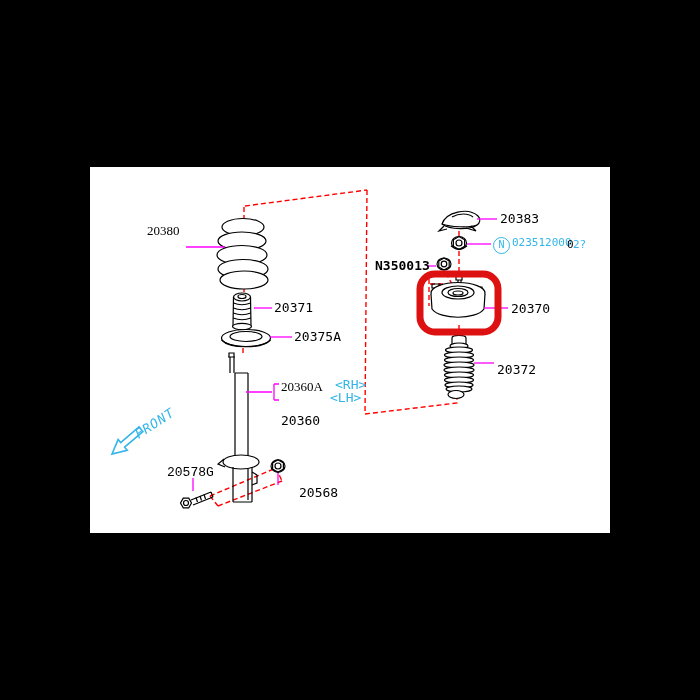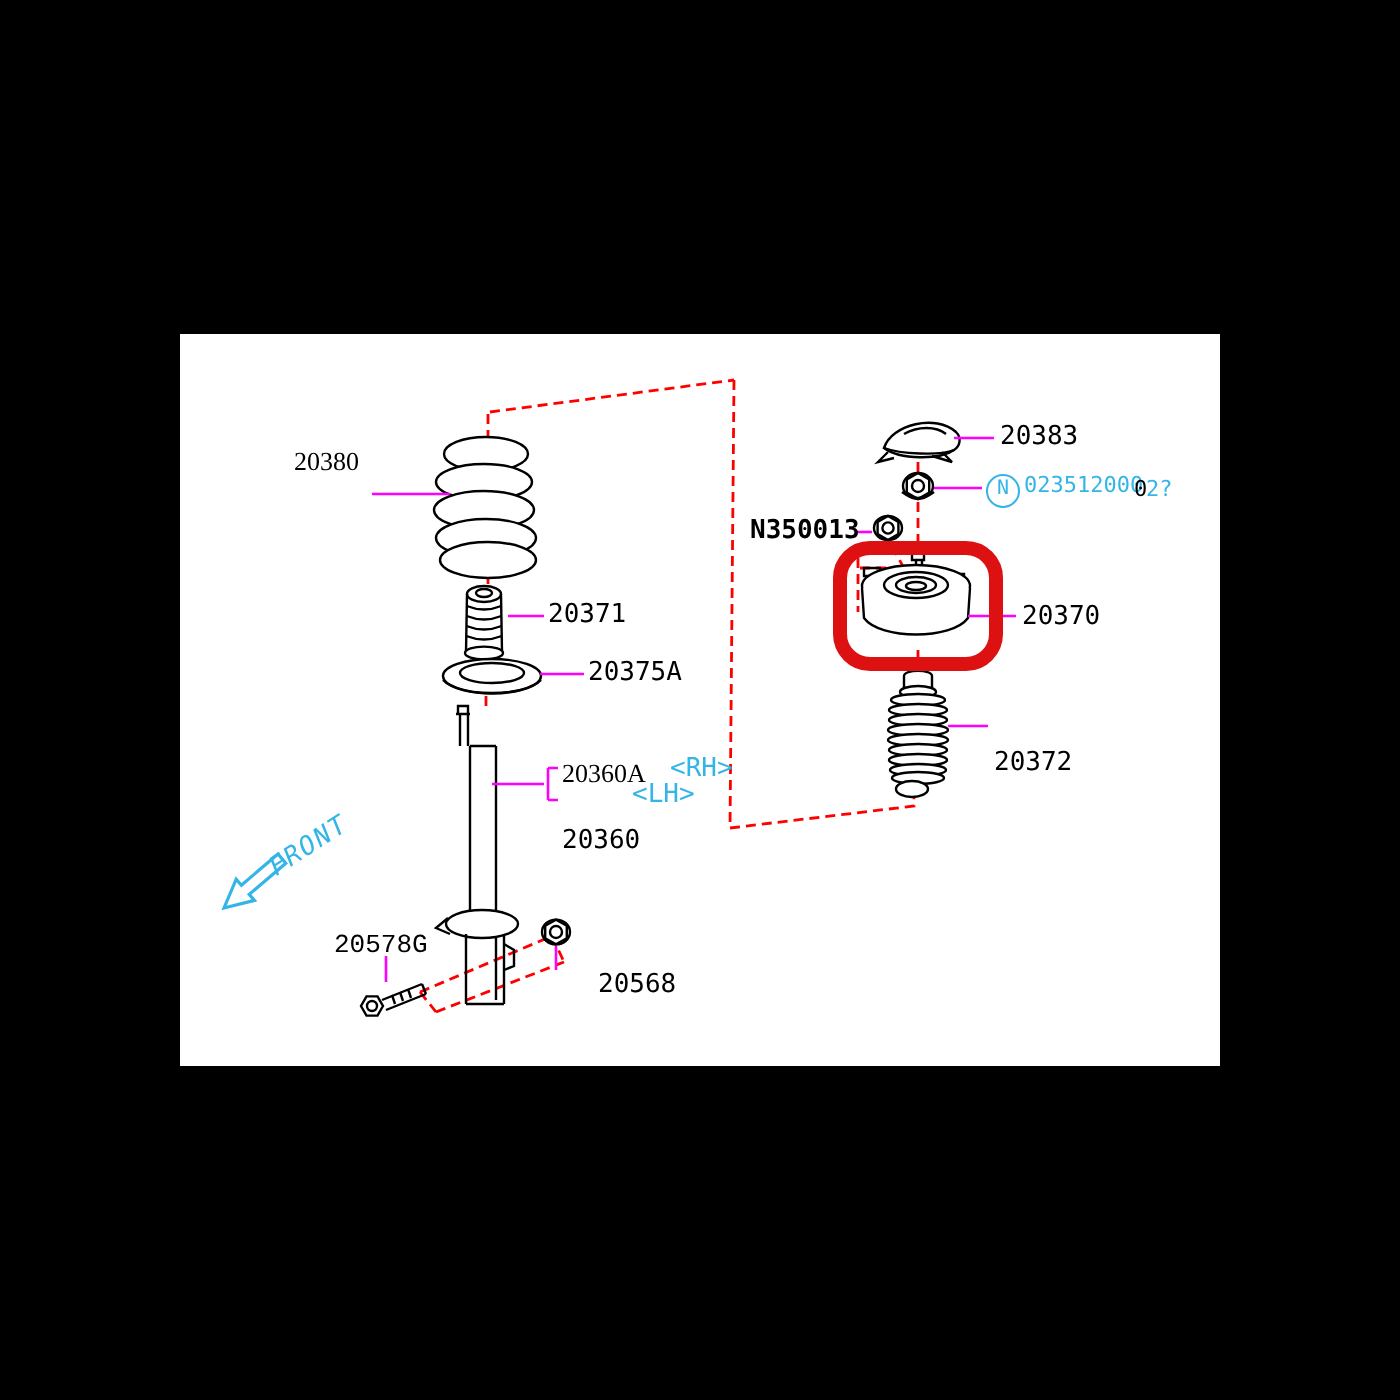--- a/index.html
+++ b/index.html
@@ -163,31 +163,31 @@
       <polygon points="22,287 28.1,272.6 30.7,275.6 49,260 52.9,264.6 34.6,280.2 37.2,283.2" fill="none" stroke="#33b5e8" stroke-width="1.6"></polygon>
     </svg>
 
     <span class="lbl" style="left:57px;top:57px;font-family:Liberation Serif, serif;">20380</span>
     <span class="lbl" style="left:184px;top:134px;">20371</span>
     <span class="lbl" style="left:204px;top:163px;">20375A</span>
 
     <span class="lbl" style="left:191px;top:211px;margin-top:36px;">20360</span>
     <span class="lbl cy" style="left:245px;top:211px;">&lt;RH&gt;</span>
     <span class="lbl" style="left:191px;top:213px;font-family:Liberation Serif, serif;">20360A</span>
-    <span class="lbl cy" style="left:226px;top:224px;">&lt;LH&gt;</span>
+    <span class="lbl cy" style="left:240px;top:224px;">&lt;LH&gt;</span>
 
     <span class="front">FRONT</span>
 
     <span class="lbl" style="left:77px;top:299px;font-family:Liberation Mono, monospace;">20578G</span>
     <span class="lbl" style="left:181px;top:319px;margin-left:28px;">20568</span>
 
     <span class="lbl" style="left:410px;top:45px;">20383</span>
     <span class="circleN">N</span>
     <span class="lbl cy sm" style="left:422px;top:69px;">023512000</span>
     <span class="lbl sm" style="left:477px;top:71px;">0</span>
     <span class="lbl cy sm" style="left:483px;top:71px;">2?</span>
 
     <span class="lbl" style="left:285px;top:92px;font-weight:bold;">N350013</span>
     <span class="lbl" style="left:421px;top:135px;">20370</span>
-    <span class="lbl" style="left:407px;top:208px;">20372</span>
+    <span class="lbl" style="left:407px;top:196px;">20372</span>
 
   </div>
 </div>
 
 </body></html>

